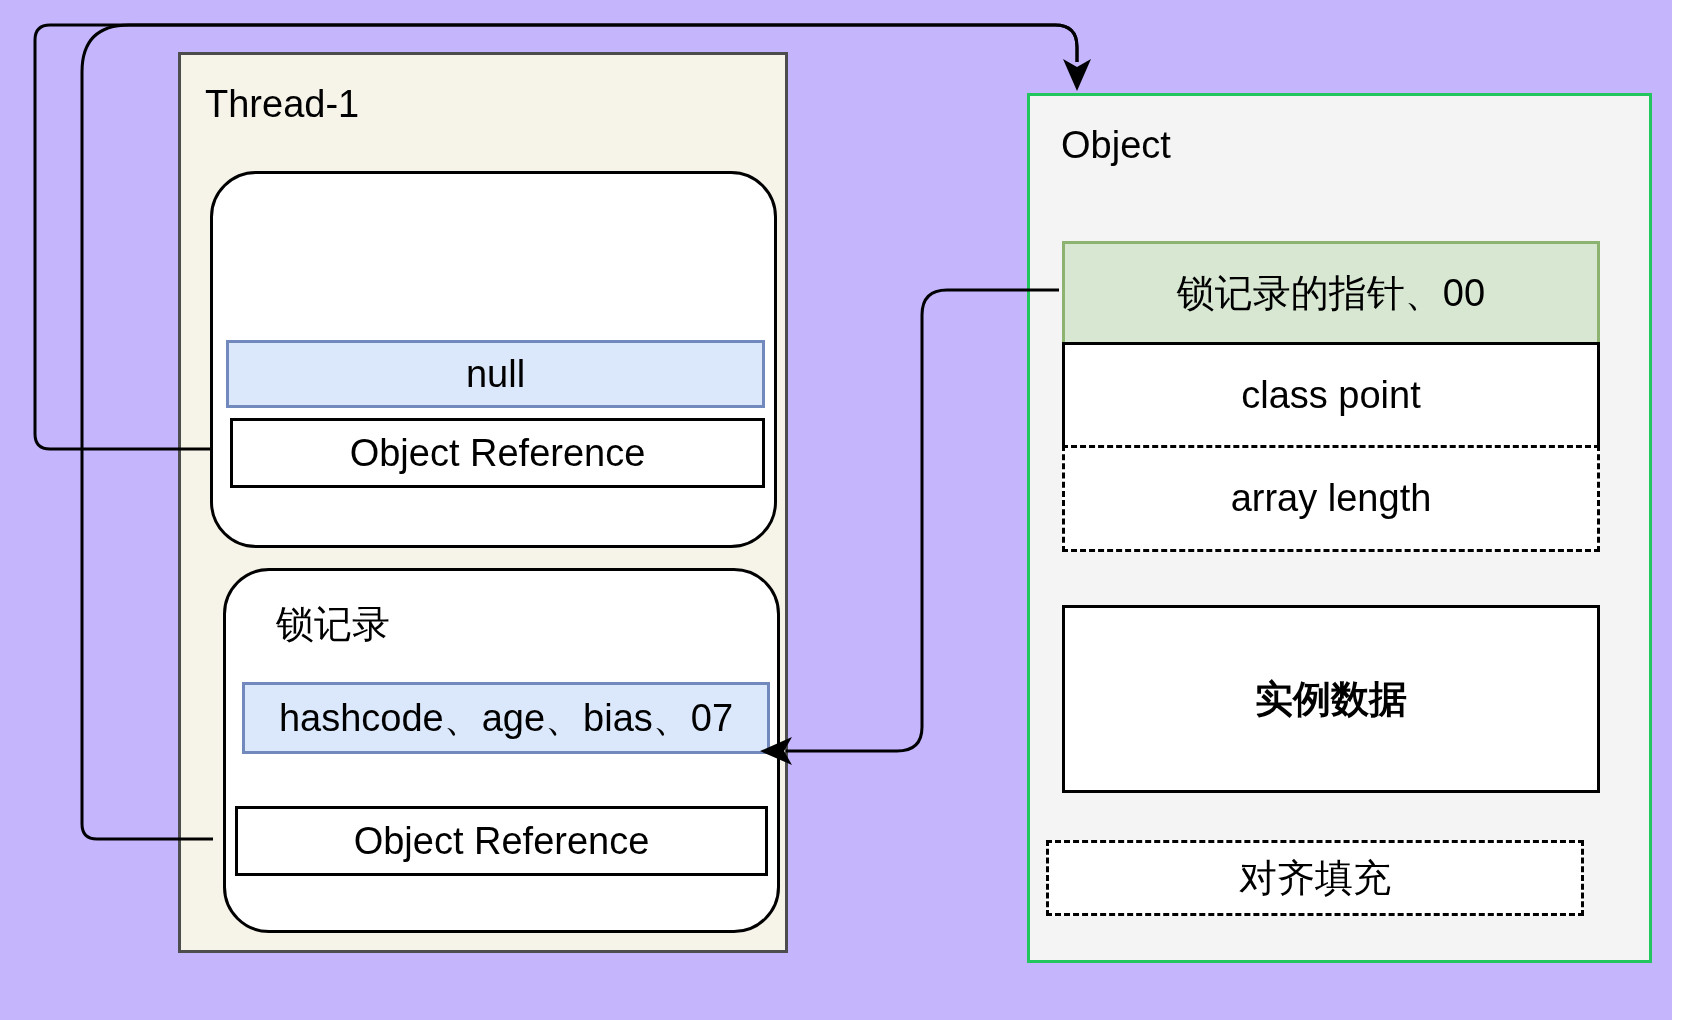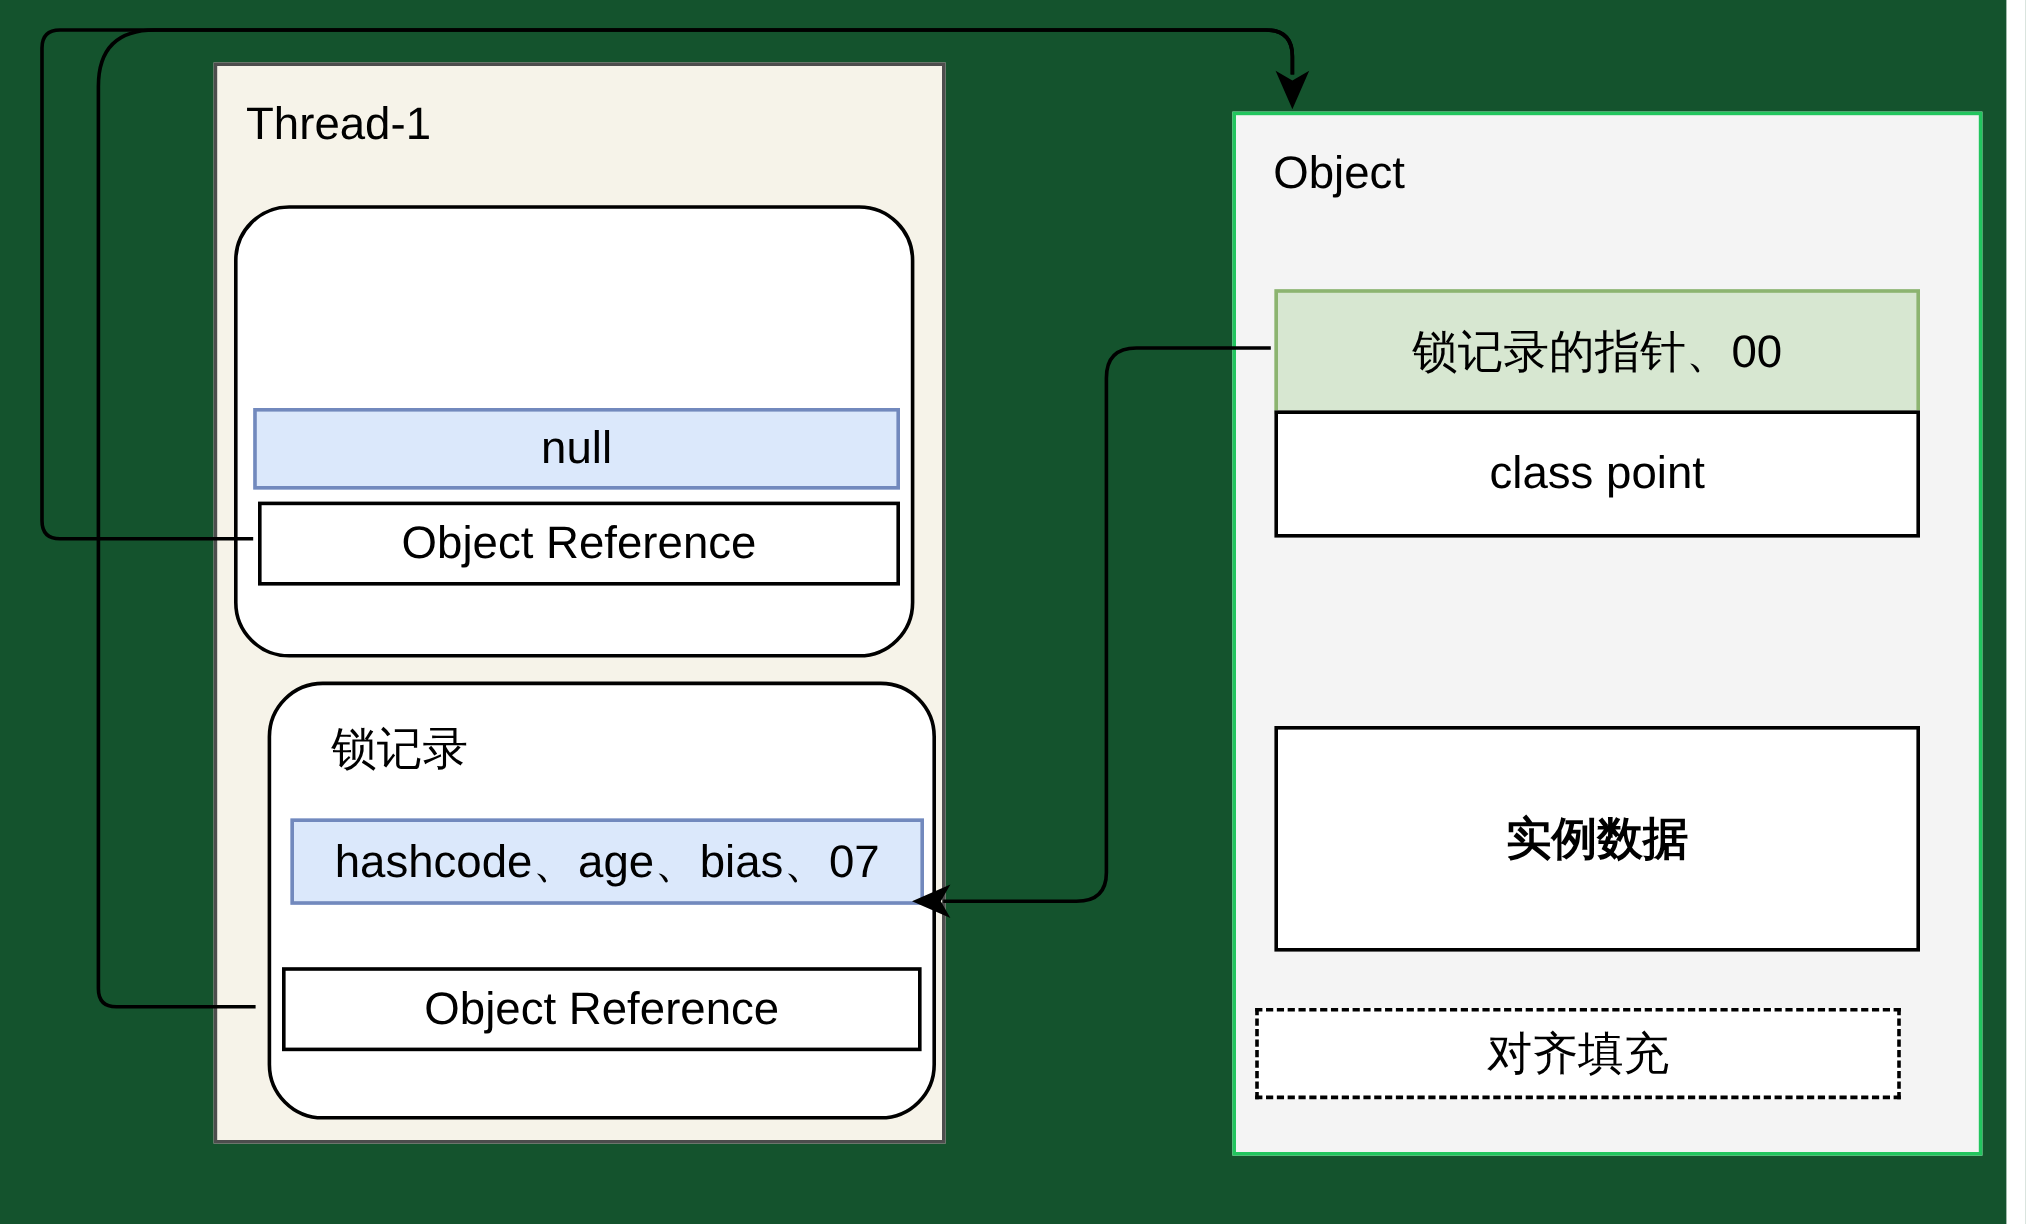--- a/index.html
+++ b/index.html
@@ -8,21 +8,21 @@
     --container-border:#4d4d4d;
     --box-border:#000000;
     --blue-fill:#dbe8fb;
     --blue-border:#7289bd;
     --green-fill:#d7e7d1;
     --green-border:#8cb470;
     --arrow:#000000;
   }
   html,body{margin:0;padding:0;background:#ffffff;}
   body{font-family:"Liberation Sans","DejaVu Sans",sans-serif;color:#000;}
-  #canvas{position:relative;width:1672px;height:1020px;background:#14532d;overflow:hidden;}
+  #canvas{position:relative;width:1672px;height:1020px;background:#c4b5fd;overflow:hidden;}
 
   .container{position:absolute;box-sizing:border-box;}
   .thread{
     left:178px;top:52px;width:610px;height:901px;
     background:var(--thread-bg);
     border:3px solid var(--container-border);
   }
   .objectbox{
     left:1027px;top:93px;width:625px;height:870px;
     background:var(--object-bg);
@@ -31,21 +31,21 @@
   .container-title{
     position:absolute;font-size:38px;line-height:1.15;color:#000;white-space:nowrap;
   }
   .thread .container-title{left:24px;top:28px;}
   .objectbox .container-title{left:31px;top:28px;}
 
   .frame{
     position:absolute;box-sizing:border-box;background:#ffffff;
     border:3px solid var(--box-border);border-radius:46px;
   }
-  .frame1{left:14px;top:116px;width:567px;height:377px;text-decoration:underline;}
+  .frame1{left:29px;top:116px;width:567px;height:377px;text-decoration:underline;}
   .frame2{left:42px;top:513px;width:557px;height:365px;}
   .frame-title{position:absolute;left:50px;top:28px;font-size:38px;white-space:nowrap;}
 
   .slot{
     position:absolute;box-sizing:border-box;display:flex;align-items:center;justify-content:center;
     font-size:38px;white-space:nowrap;text-align:left;background:#ffffff;
   }
   .slot-blue{background:var(--blue-fill);border:3px solid var(--blue-border);}
   .slot-plain{background:#ffffff;border:3px solid var(--box-border);}
   .slot-dashed{background:#ffffff;border:3px dashed var(--box-border);}
@@ -86,20 +86,21 @@
       <div class="slot slot-blue hash-slot">hashcode、age、bias、07</div>
       <div class="slot slot-plain objref2">Object Reference</div>
     </div>
   </div>
 
   <div class="container objectbox">
     <div class="container-title">Object</div>
 
     <div class="slot slot-green markword">锁记录的指针、00</div>
     <div class="slot slot-plain classpoint">class point</div>
+    <div class="slot slot-dashed arraylen">array length</div>
     <div class="slot slot-plain instance">实例数据</div>
     <div class="slot slot-dashed padding-slot">对齐填充</div>
   </div>
 
   <svg class="arrow-layer" width="1688" height="1020" viewBox="0 0 1688 1020">
 
     <path class="line" d="M 211 449 H 50 Q 35 449 35 434 V 40 Q 35 25 50 25 H 1055 Q 1077 25 1077 47 V 62"></path>
 
     <path class="line" d="M 213 839 H 97 Q 82 839 82 824 V 72 Q 82 25 129 25 H 1055 Q 1077 25 1077 47 V 62"></path>
     <path class="head" d="M 1077 91 L 1063 59 L 1077 67 L 1091 59 Z"></path>

